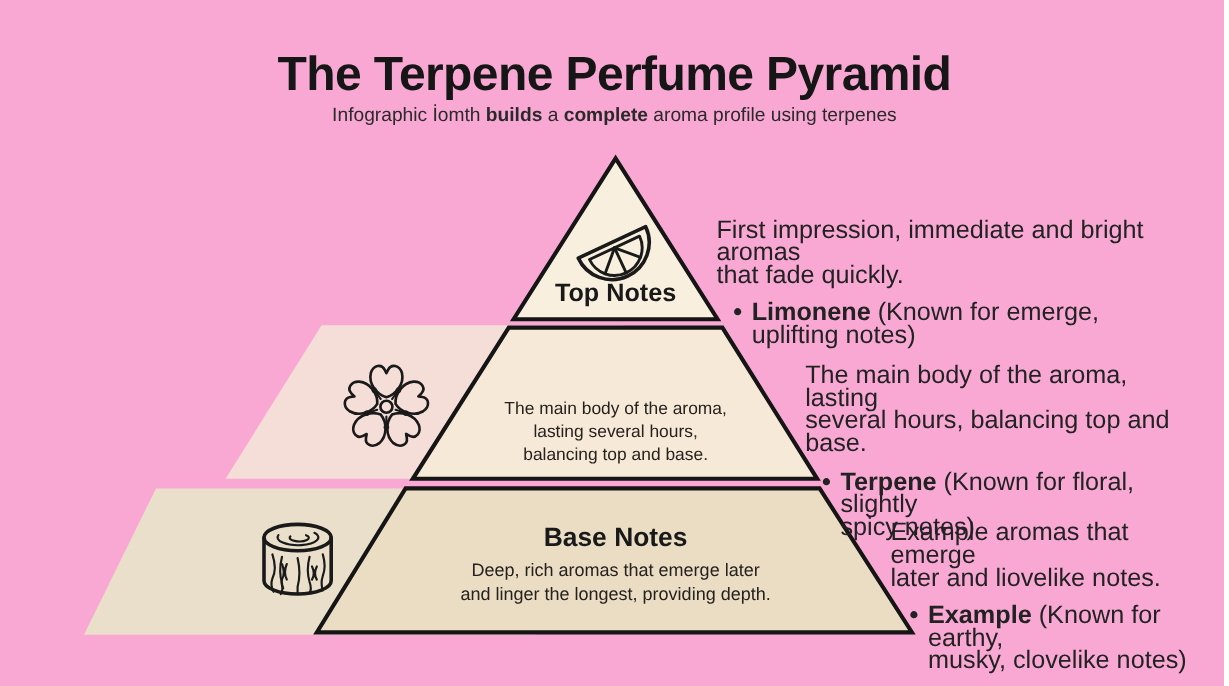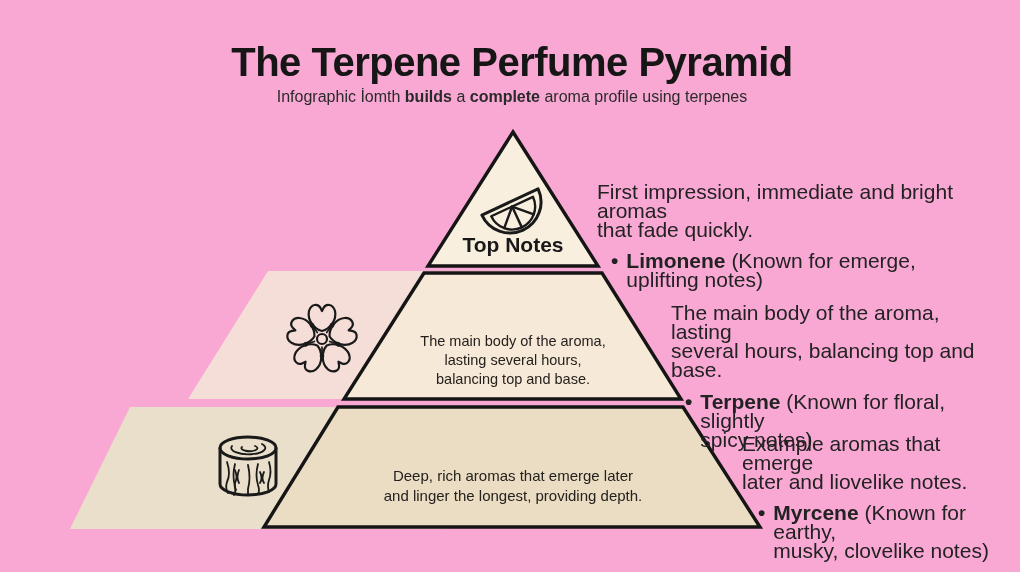--- a/index.html
+++ b/index.html
@@ -121,20 +121,21 @@
       </g>
     </g>
   </svg>
 
   <div class="abs level-label top-label">Top Notes</div>
 
   <div class="abs level-desc heart-desc">The main body of the aroma,
 lasting several hours,
 balancing top and base.</div>
 
+  <div class="abs level-label base-label">Base Notes</div>
   <div class="abs level-desc base-desc">Deep, rich aromas that emerge later
 and linger the longest, providing depth.</div>
 
   <div class="abs annotation ann-top">
     <span class="desc">First impression, immediate and bright aromas
 that fade quickly.</span>
     <div class="bullet-row">
       <span class="bullet-dot">•</span>
       <span class="bullet-text"><span class="bold">Limonene</span><span> (Known for emerge, uplifting notes)</span></span>
     </div>
@@ -148,18 +149,18 @@
       <span class="bullet-text"><span class="bold">Terpene</span><span> (Known for floral, slightly
 spicy notes)</span></span>
     </div>
   </div>
 
   <div class="abs annotation ann-base">
     <span class="desc">Example aromas that emerge
 later and liovelike notes.</span>
     <div class="bullet-row">
       <span class="bullet-dot">•</span>
-      <span class="bullet-text"><span class="bold">Myrcene</span><span> (Known for earthy,
+      <span class="bullet-text"><span class="bold">Example</span><span> (Known for earthy,
 musky, clovelike notes)</span></span>
     </div>
   </div>
 
 </div>
 
 </body></html>

